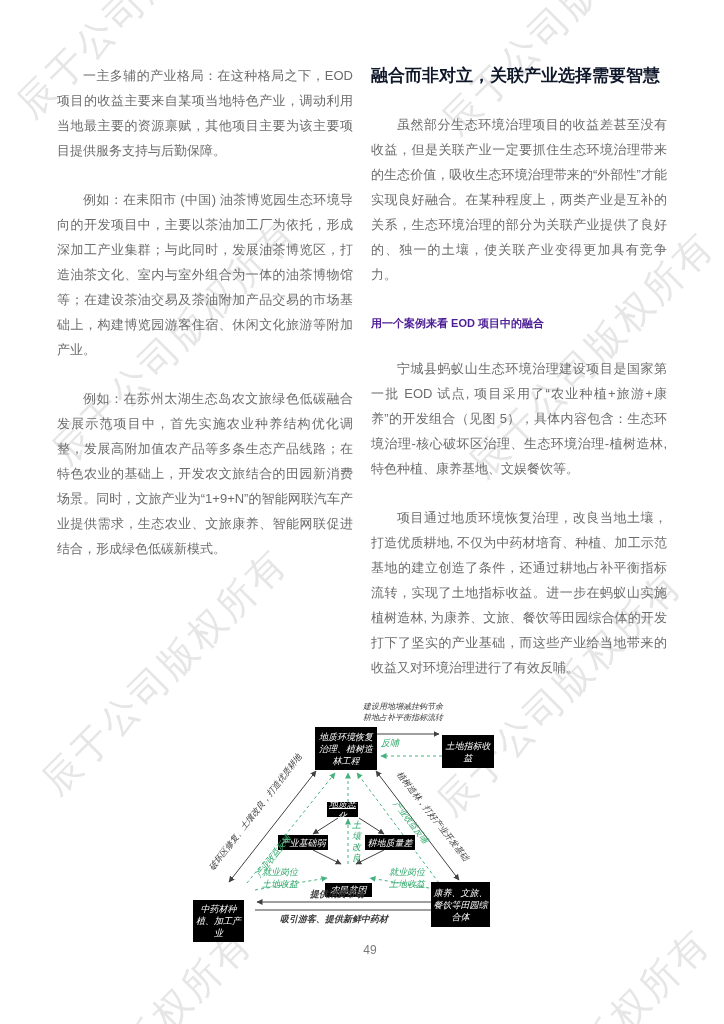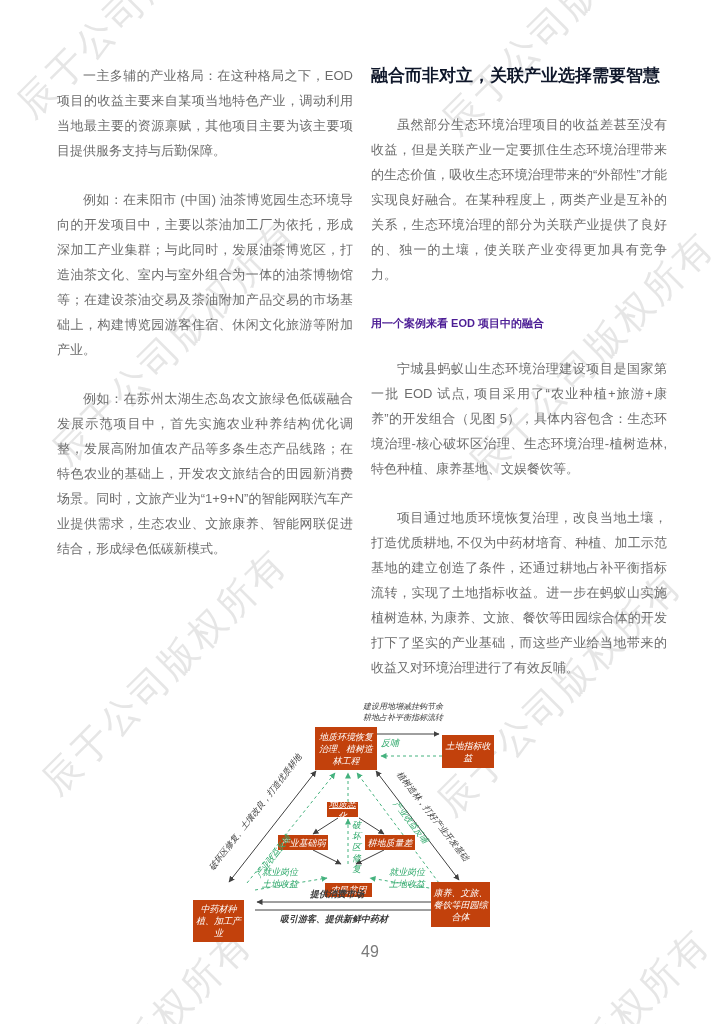--- a/index.html
+++ b/index.html
@@ -35,40 +35,40 @@
     position:absolute; left:57px; top:670px; z-index:2;
     font-size:18px; font-weight:bold; color:#23a45a; white-space:nowrap;
   }
   
   .diagram {
     position:absolute; left:183px; top:698px; width:334px; height:240px; z-index:2;
     font-family:"DejaVu Serif", serif; font-style:italic;
   }
   .diagram svg { position:absolute; left:0; top:0; }
   .gbox {
-    position:absolute; background:#c2410c; color:#ffffff;
+    position:absolute; background:#000000; color:#ffffff;
     font-size:9px; line-height:12px; text-align:center;
     display:flex; align-items:center; justify-content:center;
     padding:1px 2px; box-sizing:border-box; z-index:3;
   }
   .dlabel { position:absolute; font-size:9px; line-height:12px; color:#3a3a3a; z-index:3; }
   .glabel { color:#2fa96b; }
   .center { text-align:left; }
   .toplab { font-size:8px; line-height:11px; }
   .rot {
     white-space:nowrap; font-size:8.5px; transform-origin:center;
     z-index:3; position:absolute;
   }
   .vtext {
     position:absolute; width:11px; font-size:9px; line-height:11px;
     color:#2fa96b; word-break:break-all; text-align:center; z-index:3;
   }
   .pnum {
     position:absolute; left:16px; right:0; top:943px; text-align:center;
-    font-size:16px; color:#7a7a7a; z-index:2;
+    font-size:12px; color:#7a7a7a; z-index:2;
   }
 </style>
 </head>
 <body>
 
 <div class="page">
 
   <span class="wm" style="left:140px; top:-5px;">辰于公司版权所有</span>
   <span class="wm" style="left:565px; top:12px;">辰于公司版权所有</span>
   <span class="wm" style="left:175px; top:342px;">辰于公司版权所有</span>
@@ -139,21 +139,21 @@
     <div class="gbox" style="left:182px; top:137px; width:50px; height:15px;">耕地质量差</div>
     <div class="gbox" style="left:142px; top:166px; width:47px; height:14px;margin-top:19px;">农民贫困</div>
     <div class="gbox" style="left:10px;  top:202px; width:51px; height:42px;">中药材种植、加工产业</div>
     <div class="gbox" style="left:248px; top:184px; width:59px; height:45px;">康养、文旅、餐饮等田园综合体</div>
 
     <div class="dlabel toplab center" style="left:180px; top:3px; width:102px;">
       <div>建设用地增减挂钩节余</div>
       <div>耕地占补平衡指标流转</div>
     </div>
     <div class="dlabel glabel center" style="left:198px; top:40px; width:28px;font-family:Liberation Mono, monospace;">反哺</div>
-    <div class="vtext" style="left:168px; top:122px;">破坏区修复</div>
+    <div class="vtext" style="left:168px; top:122px;">土壤改良</div>
 
     <div class="dlabel rot" style="left:72px; top:114px; transform:translate(-50%,-50%) rotate(-52deg);">破坏区修复、土壤改良，打造优质耕地</div>
     <div class="dlabel glabel rot" style="left:90px; top:158px; transform:translate(-50%,-50%) rotate(-52deg);">产业收益反哺</div>
     <div class="dlabel rot" style="left:250px; top:118px; transform:translate(-50%,-50%) rotate(52deg);">植树造林，打好产业开发基础</div>
     <div class="dlabel glabel rot" style="left:228px; top:124px; transform:translate(-50%,-50%) rotate(52deg);">产业收益反哺</div>
 
     <div class="dlabel glabel center" style="left:79px; top:168px; width:46px;">
       <div>就业岗位</div>
       <div>土地收益</div>
     </div>

